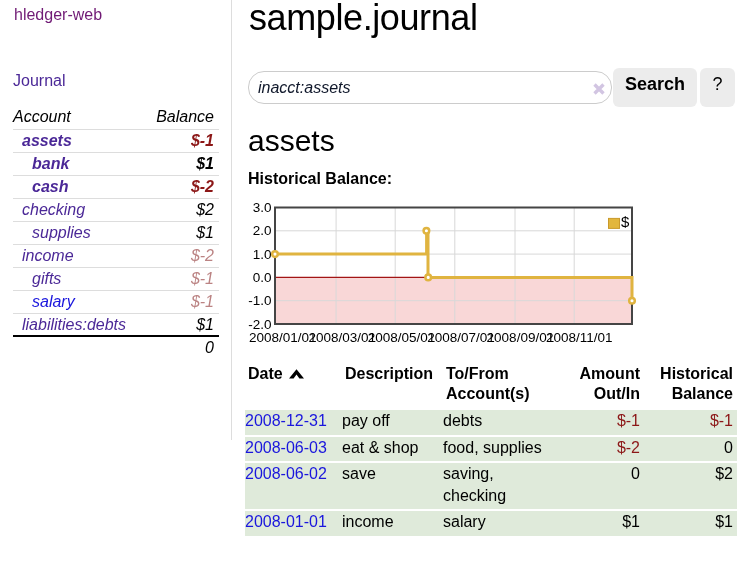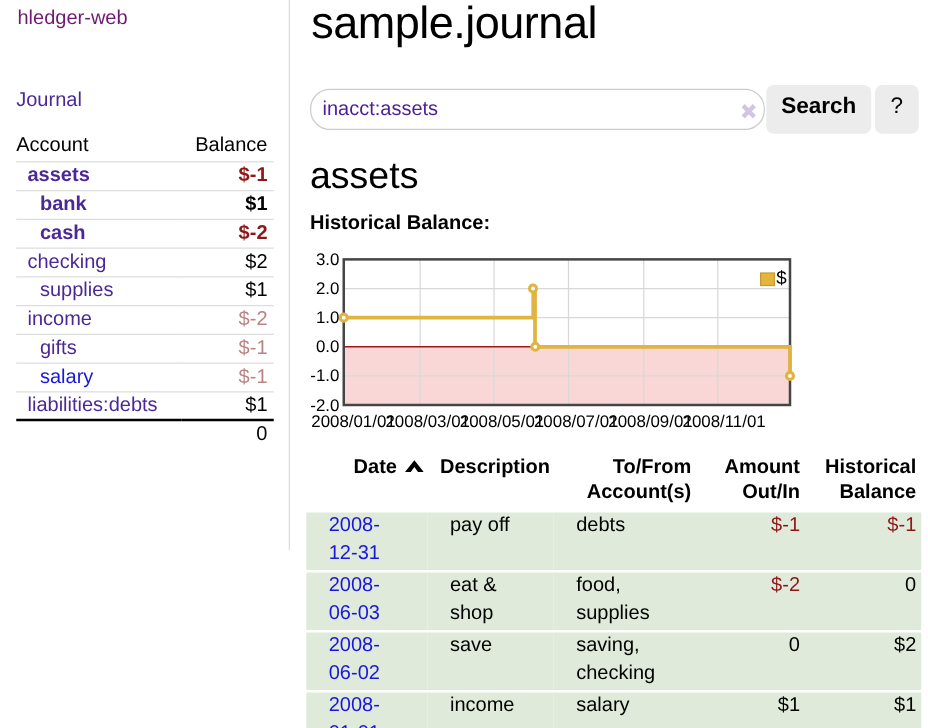--- a/index.html
+++ b/index.html
@@ -8,47 +8,47 @@
 .purple { color:#4b2897; }
 .blue { color:#1a16dd; }
 .negb { color:#8c1717; }
 .negm { color:#bb8383; }
 #divider { position:absolute; left:231px; top:0; width:1px; height:440px; background:#ddd; }
 
 
 #brand { position:absolute; left:14px; top:6px; font-size:16px; color:#701a75; }
 #journal { position:absolute; left:13px; top:72px; font-size:16px; color:#4b2897; }
 #accts { position:absolute; left:13px; top:106px; width:206px; border-collapse:collapse; font-size:16px; }
-#accts td, #accts th { height:23px; padding:0; font-weight:400; vertical-align:top; line-height:21px; }
+#accts td, #accts th { height:23px; padding:0; font-weight:400; vertical-align:top; line-height:21px;font-style:italic; }
 #accts tr { border-bottom:1px solid #ddd; }
 #accts tr.noline { border-bottom:none; }
 #accts tr.total { border-bottom:2px solid #000; }
 #accts th { text-align:left; font-weight:400; }
 #accts td.bal, #accts th.bal { text-align:right; padding-right:5px; }
 #accts .l1 { padding-left:9px; }
 #accts .l2 { padding-left:19px; }
 #accts .l3 { padding-left:28px; }
 #accts .b { font-weight:700; }
 
 
 #h1 { position:absolute; left:249px; top:-1px; font-size:36px; line-height:38px; letter-spacing:-0.4px; font-weight:400; }
 #searchrow { position:absolute; left:248px; top:68px; }
-#input { position:absolute; left:0px; top:3px; width:364px; height:33px; border:1px solid #ccc; border-radius:16px; background:#fff; font-size:16px; line-height:31px; padding-left:9px; color:#4c1d95; }
+#input { position:absolute; left:0px; top:3px; width:364px; height:33px; border:1px solid #ccc; border-radius:16px; background:#fff; font-size:16px; line-height:31px; padding-left:9px; color:#0f172a;font-style:italic; }
 #clearx { position:absolute; left:345px; top:15px; width:12px; height:12px; } #clearx svg{display:block;}
 #btn-search { position:absolute; left:365px; top:0; width:84px; height:39px; background:#ececec; border-radius:6px; font-size:18px; text-align:center; line-height:33px;font-weight:bold; }
 #btn-q { position:absolute; left:452px; top:0; width:35px; height:39px; background:#ececec; border-radius:6px; font-size:18px; text-align:center; line-height:33px; }
 #h2 { position:absolute; left:248px; top:125px; font-size:30px; line-height:32px; font-weight:400; }
 #histlabel { position:absolute; left:248px; top:170px; font-size:16px; line-height:18px; font-weight:700; }
 #chart { position:absolute; left:230px; top:195px; }
 
 
 #reg { position:absolute; left:245px; top:362px; width:492px; border-collapse:separate; border-spacing:0 2px; font-size:16px; table-layout:fixed; }
-#reg th { font-weight:700; vertical-align:top; line-height:20px; padding:0 3px 4px; text-align:right; }
+#reg th { font-weight:700; vertical-align:top; line-height:20px; padding:0 3px 4px; text-align:left; }
 #reg th.r, #reg td.r { text-align:right; padding-right:4px !important; }
-#reg td { background:#dfeada; line-height:21.5px; padding:0 18px 3px; vertical-align:top; }
+#reg td { background:#dfeada; line-height:21.5px; padding:0 0 3px; vertical-align:top; }
 #reg td.r { }
 </style>
 </head>
 <body>
 <div id="divider"></div>
 <a id="brand">hledger-web</a>
 <a id="journal">Journal</a>
 <table id="accts">
   <tbody>
       <tr>

